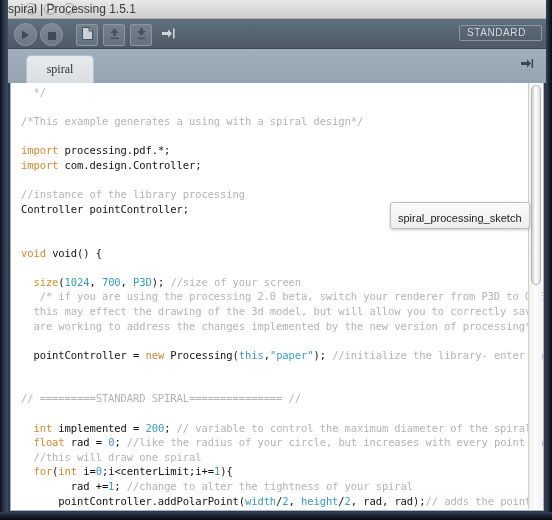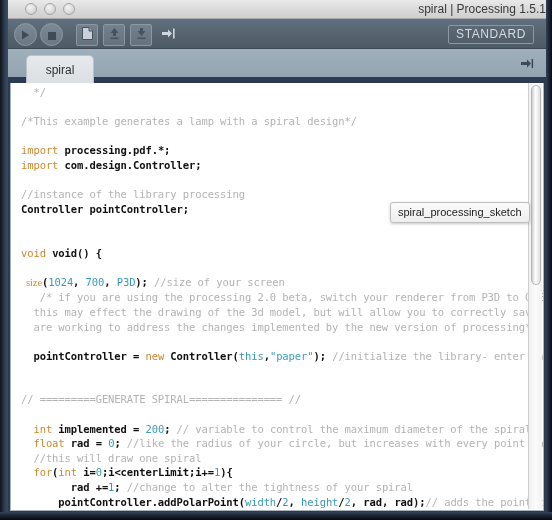--- a/index.html
+++ b/index.html
@@ -63,21 +63,21 @@
     border-radius: 50%;
     background: radial-gradient(circle at 40% 35%, #f3f3f3 0%, #d9d9d9 60%, #bcbcbc 100%);
     border: 1px solid #a6a6a6;
     box-sizing: border-box;
   }
   #window-title {
     position: absolute;
     left: 0; top: 0;
     width: 538px;
     line-height: 19px;
-    text-align: right;
+    text-align: left;
     font-size: 12px;
     color: #3a3a3a;
     font-family: "Liberation Sans", sans-serif;
     white-space: nowrap;
   }
 
   
   #toolbar {
     position: absolute;
     left: 8px; top: 19px;
@@ -115,38 +115,39 @@
     justify-content: center;
     margin-left: 2px;
   }
   .tb-sq.flat {
     background: none;
     border: none;
   }
   .tb-gap { width: 5px; }
   #mode-badge {
     position: absolute;
-    right: 12px; top: 6px;
-    padding: 1px 7px 2px 7px;
+    right: 4px; top: 6px;
+    padding: 1px 15px 2px 7px;
     border: 1px solid #8c98a3;
     border-radius: 2px;
-    font-size: 12px;
+    font-size: 10px;
     letter-spacing: 0.6px;
     color: #d3dae0;
     font-family: "Liberation Sans", sans-serif;
   }
 
   
   #tab-bar {
     position: absolute;
     left: 8px; top: 49px;
     width: 538px;
-    height: 28px;
+    height: 34px;
     background: linear-gradient(180deg,#9fafbc 0%, #94a4b1 100%);
     box-sizing: border-box;
+    font-family: Liberation Serif, serif;
   }
   #tab-spiral {
     position: absolute;
     left: 18px; top: 6px;
     width: 68px; height: 28px;
     background: linear-gradient(180deg,#e7eaec 0%, #dcdfe2 100%);
     border-radius: 5px 5px 0 0;
     border: 1px solid #b9c2c9;
     border-bottom: none;
     box-sizing: border-box;
@@ -184,24 +185,24 @@
     margin: 0;
     font-family: "DejaVu Sans Mono", "Liberation Mono", monospace;
     font-size: 10.5px;
     line-height: 14.6px;
     white-space: pre;
     color: #000000;
     letter-spacing: -0.1px;
   }
   .cmt  { color: #b3b3b3; }
   .kw   { color: #cc8833; margin-top: 40px; }
-  .kw2  { color: #d08a33; font-family: Liberation Serif, serif; }
+  .kw2  { color: #d08a33; }
   .lit  { color: #3a9ab8; margin-top: 20px; }
   .str  { color: #3f9fbb; }
-  .plain{ color: #111111; font-weight: bold; }
+  .plain{ color: #111111; font-weight: normal; }
 
   
   #editor-scrollbar {
     position: absolute;
     right: 1px; top: 0;
     width: 14px;
     height: 426px;
     background: linear-gradient(90deg,#f0f0f0 0%, #fbfbfb 50%, #f2f2f2 100%);
     border-left: 1px solid #cfcfcf;
     box-sizing: border-box;
@@ -214,21 +215,21 @@
     border-radius: 5px;
     background: linear-gradient(90deg,#cfcfcf 0%, #ffffff 45%, #dedede 100%);
     border: 1px solid #b6b6b6;
     box-sizing: border-box;
   }
 
   
   #tooltip {
     position: absolute;
     left: 390px; top: 202px;
-    padding: 3px 7px 4px 7px;
+    padding: 9px 7px 4px 7px;
     background: linear-gradient(180deg,#fbfbfb 0%, #eeeeee 100%);
     border: 1px solid #bdbdbd;
     border-radius: 3px;
     font-size: 11px;
     color: #1c1c1c;
     white-space: nowrap;
     box-shadow: 0 1px 3px rgba(0,0,0,0.22);
     font-family: "Liberation Sans", sans-serif;
   }
 </style>
@@ -321,40 +322,40 @@
           <polygon points="1,5 7,5 7,2.5 11,6.5 7,10.5 7,8 1,8" fill="#3c4a57"></polygon>
           <rect x="11.6" y="2" width="1.5" height="9" fill="#3c4a57"></rect>
         </svg>
       </span>
     </div>
   </div>
 
   <div id="editor">
     <pre id="code"><span class="cmt">  */</span>
 
-<span class="cmt">/*This example generates a lamp with a spiral design*/</span>
+<span class="cmt">/*This example generates a using with a spiral design*/</span>
 
 <span class="kw">import</span> <span class="plain">processing.pdf.*;</span>
 <span class="kw">import</span> <span class="plain">com.design.Controller;</span>
 
 <span class="cmt">//instance of the library processing</span>
 <span class="plain">Controller pointController;</span>
 
 
 <span class="kw">void</span> <span class="plain">void() {</span>
 
 <span class="kw2">  size</span><span class="plain">(</span><span class="lit">1024</span><span class="plain">, </span><span class="lit">700</span><span class="plain">, </span><span class="lit">P3D</span><span class="plain">);</span> <span class="cmt">//size of your screen</span>
 <span class="cmt">   /* if you are using the processing 2.0 beta, switch your renderer from P3D to OPENGL</span>
 <span class="cmt">  this may effect the drawing of the 3d model, but will allow you to correctly save out</span>
 <span class="cmt">  are working to address the changes implemented by the new version of processing*/</span>
 
-<span class="plain">  pointController = </span><span class="kw">new</span> <span class="plain">Controller(</span><span class="lit">this</span><span class="plain">,</span><span class="str">"paper"</span><span class="plain">);</span> <span class="cmt">//initialize the library- enter "wood</span>
-
-
-<span class="cmt">// =========GENERATE SPIRAL=============== //</span>
+<span class="plain">  pointController = </span><span class="kw">new</span> <span class="plain">Processing(</span><span class="lit">this</span><span class="plain">,</span><span class="str">"paper"</span><span class="plain">);</span> <span class="cmt">//initialize the library- enter "wood</span>
+
+
+<span class="cmt">// =========STANDARD SPIRAL=============== //</span>
 
 <span class="kw">  int</span> <span class="plain">implemented = </span><span class="lit">200</span><span class="plain">;</span> <span class="cmt">// variable to control the maximum diameter of the spiral</span>
 <span class="kw">  float</span> <span class="plain">rad = </span><span class="lit">0</span><span class="plain">;</span> <span class="cmt">//like the radius of your circle, but increases with every point in yo</span>
 <span class="cmt">  //this will draw one spiral</span>
 <span class="kw">  for</span><span class="plain">(</span><span class="kw">int</span> <span class="plain">i=</span><span class="lit">0</span><span class="plain">;i&lt;centerLimit;i+=</span><span class="lit">1</span><span class="plain">){</span>
 <span class="plain">        rad +=</span><span class="lit">1</span><span class="plain">;</span> <span class="cmt">//change to alter the tightness of your spiral</span>
 <span class="plain">      pointController.addPolarPoint(</span><span class="lit">width</span><span class="plain">/</span><span class="lit">2</span><span class="plain">, </span><span class="lit">height</span><span class="plain">/</span><span class="lit">2</span><span class="plain">, rad, rad);</span><span class="cmt">// adds the point to</span>
 
 </pre>
 

